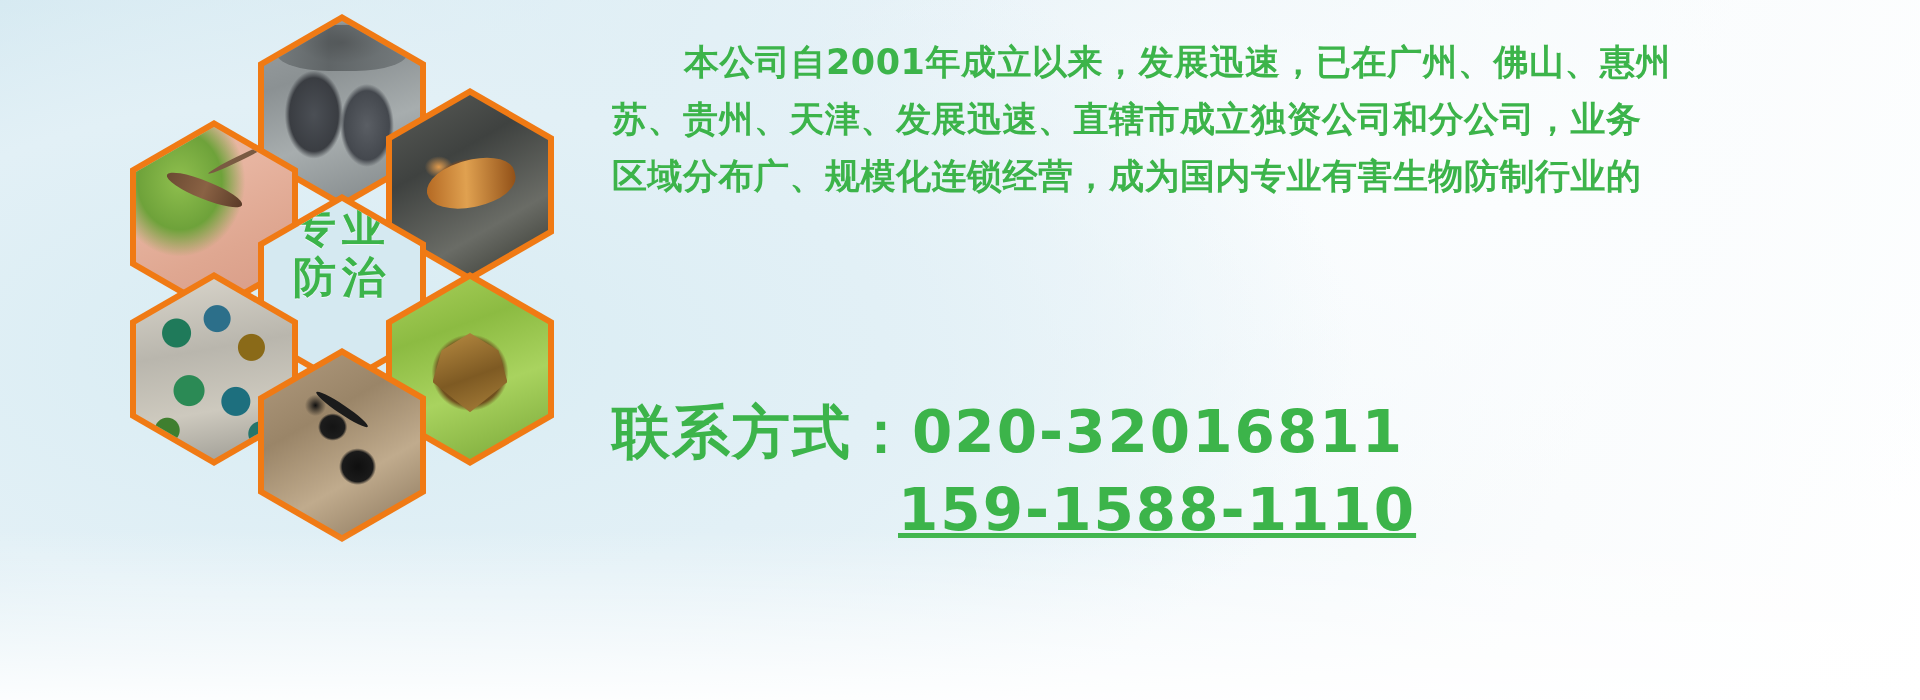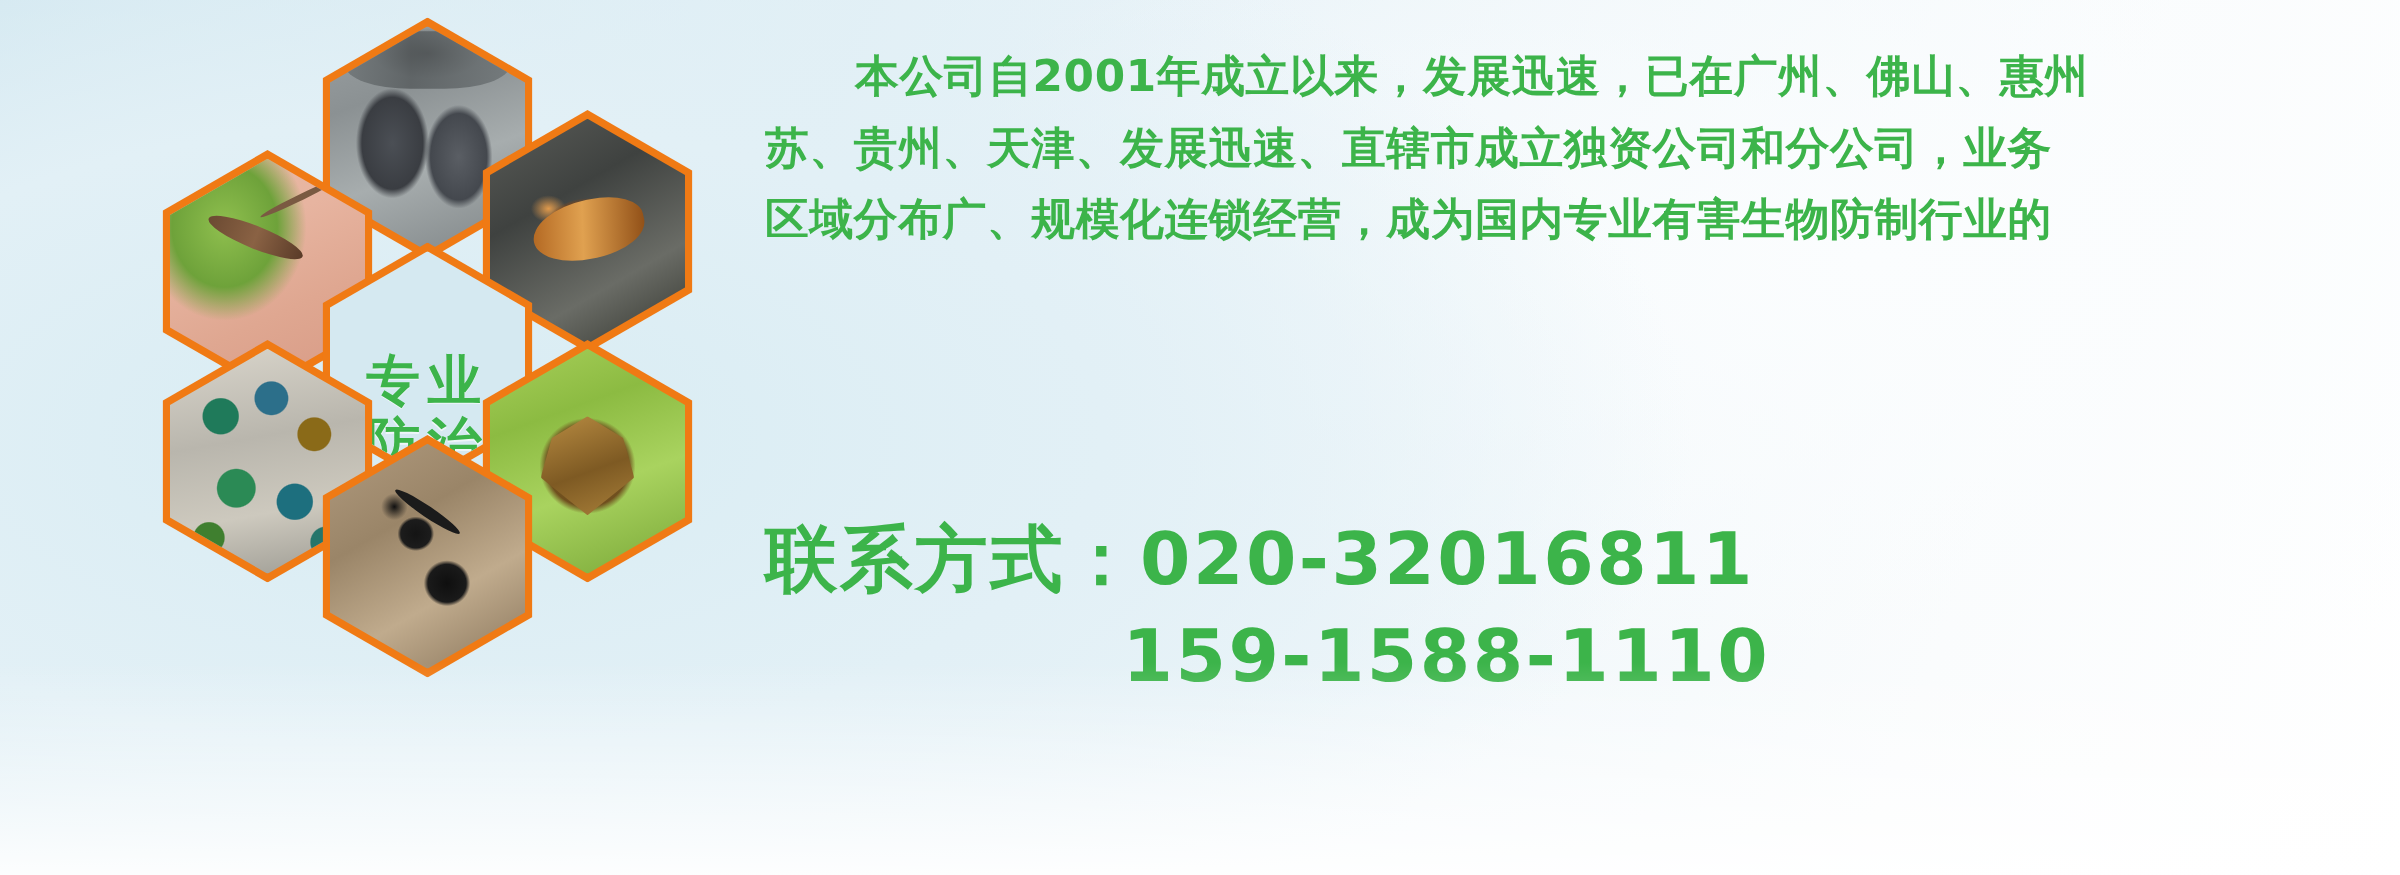--- a/index.html
+++ b/index.html
@@ -41,21 +41,21 @@
 
   
   .hex.h-rat    { left:162px; top:4px;   }
   .hex.h-roach  { left:290px; top:78px;  }
   .hex.h-mosq   { left:34px;  top:110px; }
   .hex.h-center { left:162px; top:184px; }
   .hex.h-fly    { left:34px;  top:262px; }
   .hex.h-stink  { left:290px; top:262px; }
   .hex.h-ant    { left:162px; top:338px; }
 
-  .hex.h-center .inner { background:#d5e9f1; display:flex; align-items:flex-end; justify-content:center; }
+  .hex.h-center .inner { background:#d5e9f1; display:flex; align-items:flex-start; justify-content:center; }
   .badge-text {
     color:#3cb44a; font-weight:700; line-height:1.18;
     font-size:43px; letter-spacing:6px; text-align:center;
     text-shadow:0 1px 0 rgba(255,255,255,.6);
     font-family:"DejaVu Sans","Liberation Sans",sans-serif;
   }
 
   
   .art.rat {
     background:
@@ -137,30 +137,30 @@
     color:#3cb44a;
     font-size:35px;
     line-height:57px;
     font-weight:700;
     letter-spacing:.5px;
     width:1300px;
   }
   .para .line { white-space:nowrap; }
   .para .line.first { text-indent:72px; }
 
-  .contact { position:absolute; left:0; top:408px; width:1300px; }
+  .contact { position:absolute; left:0; top:393px; width:1300px; }
   .contact .row {
     color:#3cb44a;
     font-size:58px;
     font-weight:700;
     line-height:78px;
     letter-spacing:2px;
     white-space:nowrap;
   }
-  .contact .row.phone2 { text-indent:286px; }
+  .contact .row.phone2 { text-indent:286px;text-decoration:underline; }
 </style>
 </head>
 <body>
 
 <div id="banner">
 
   <div class="hex-cluster">
 
     <div class="hex h-rat">
       <div class="inner">

